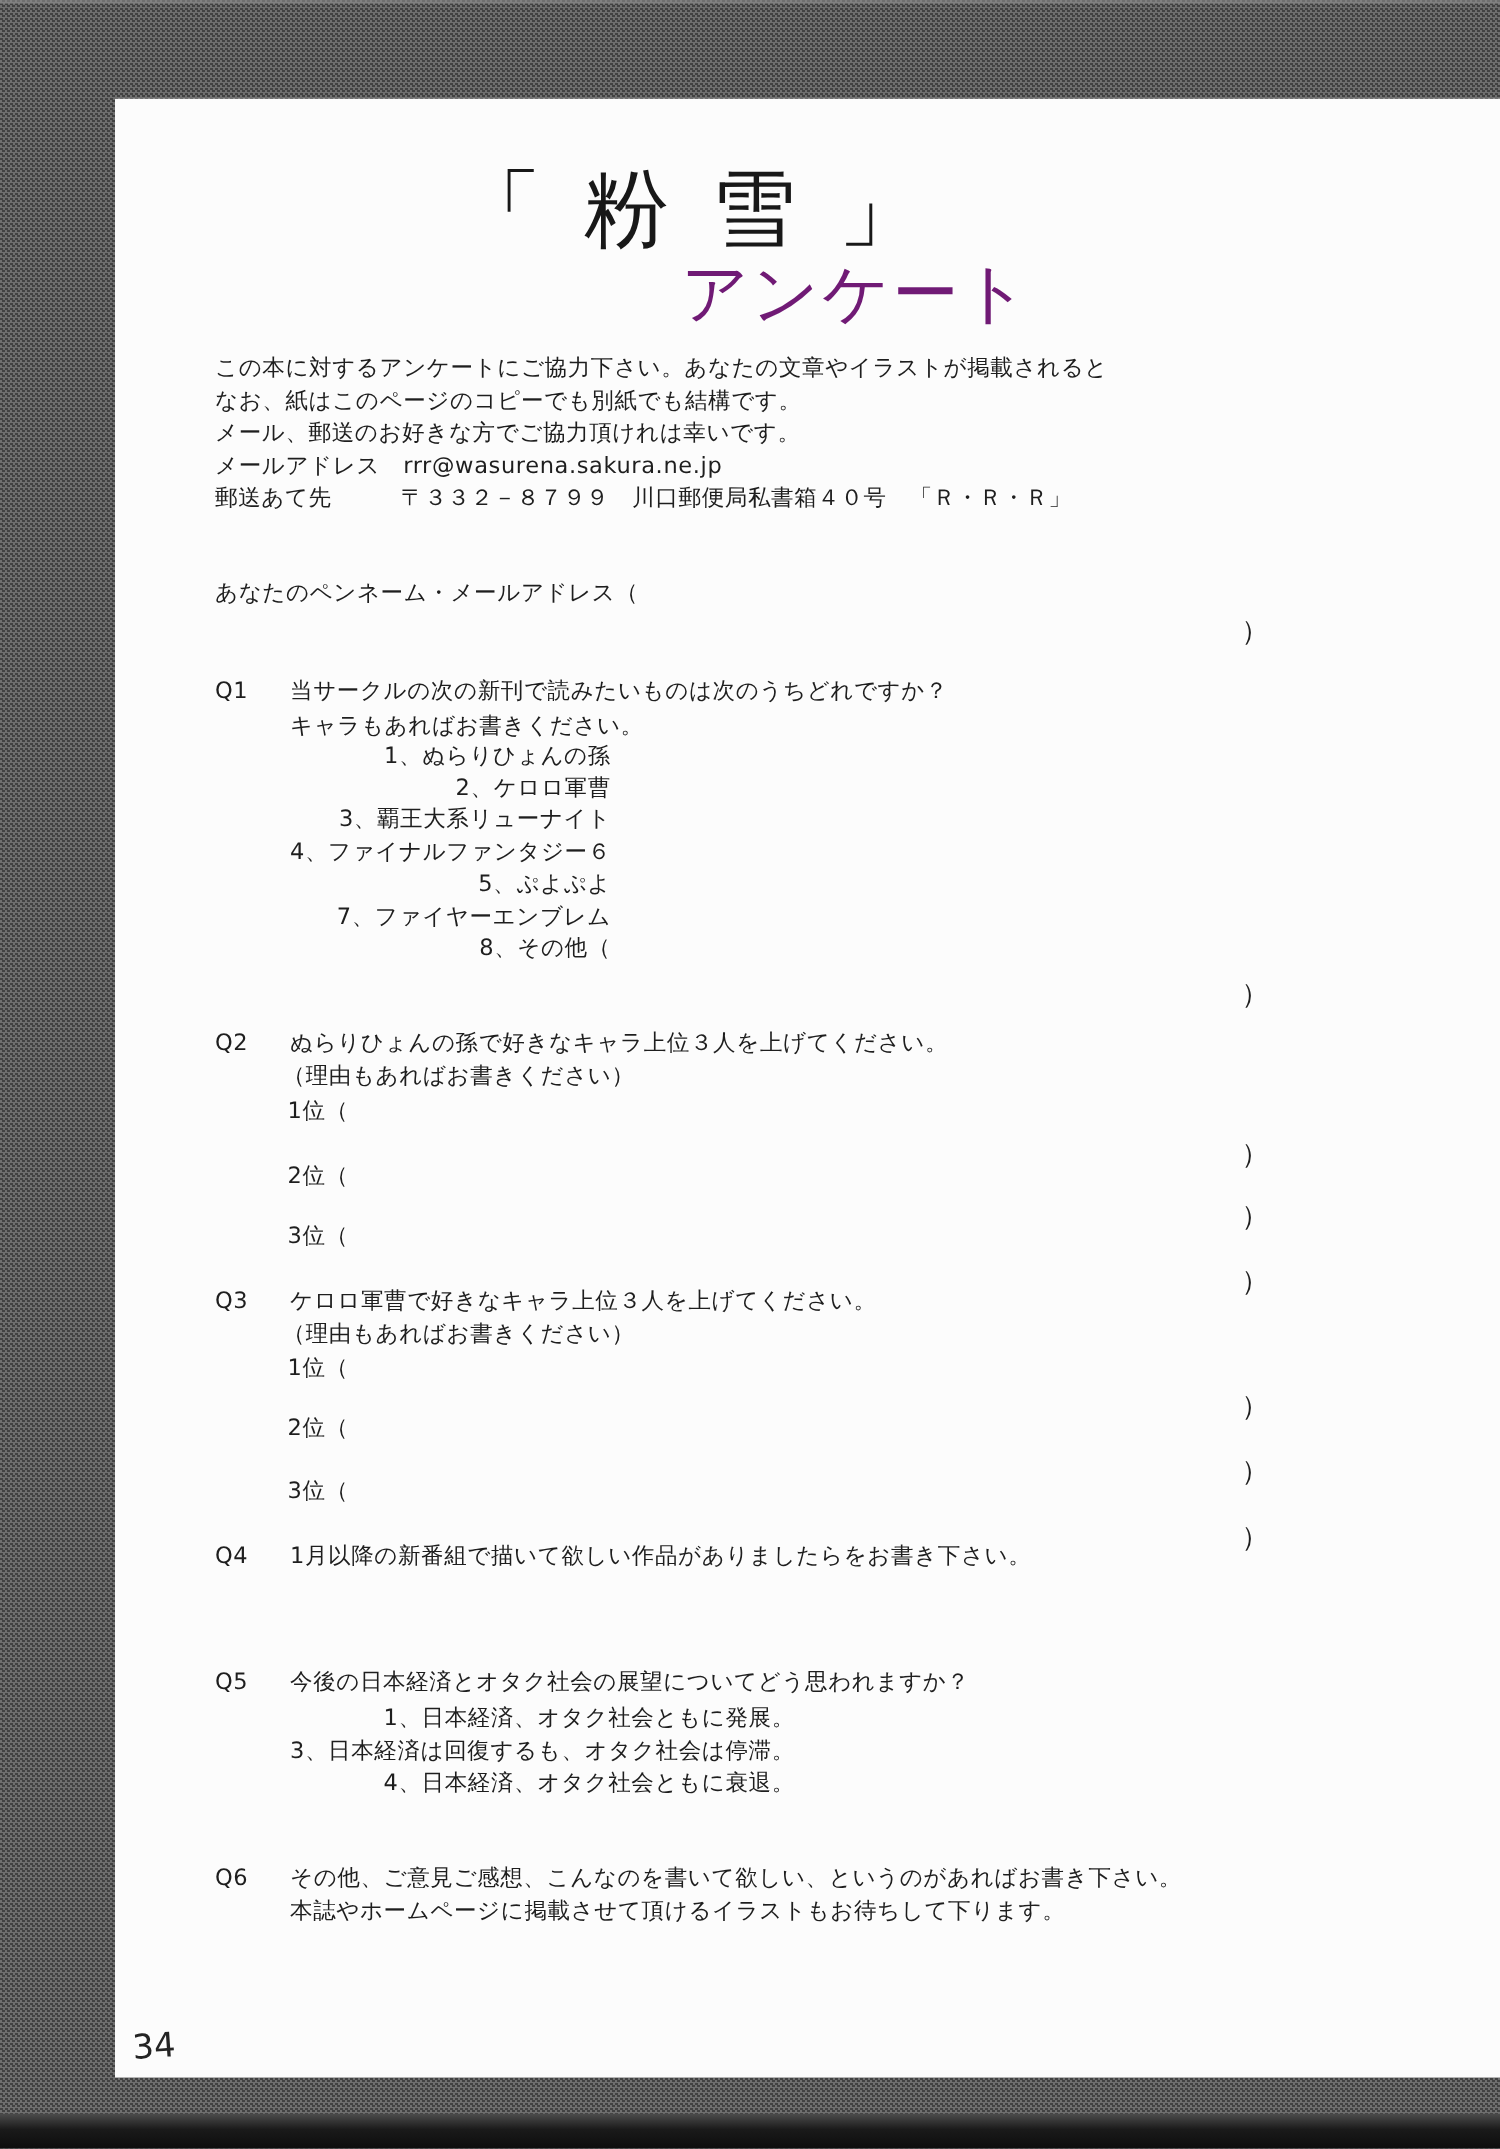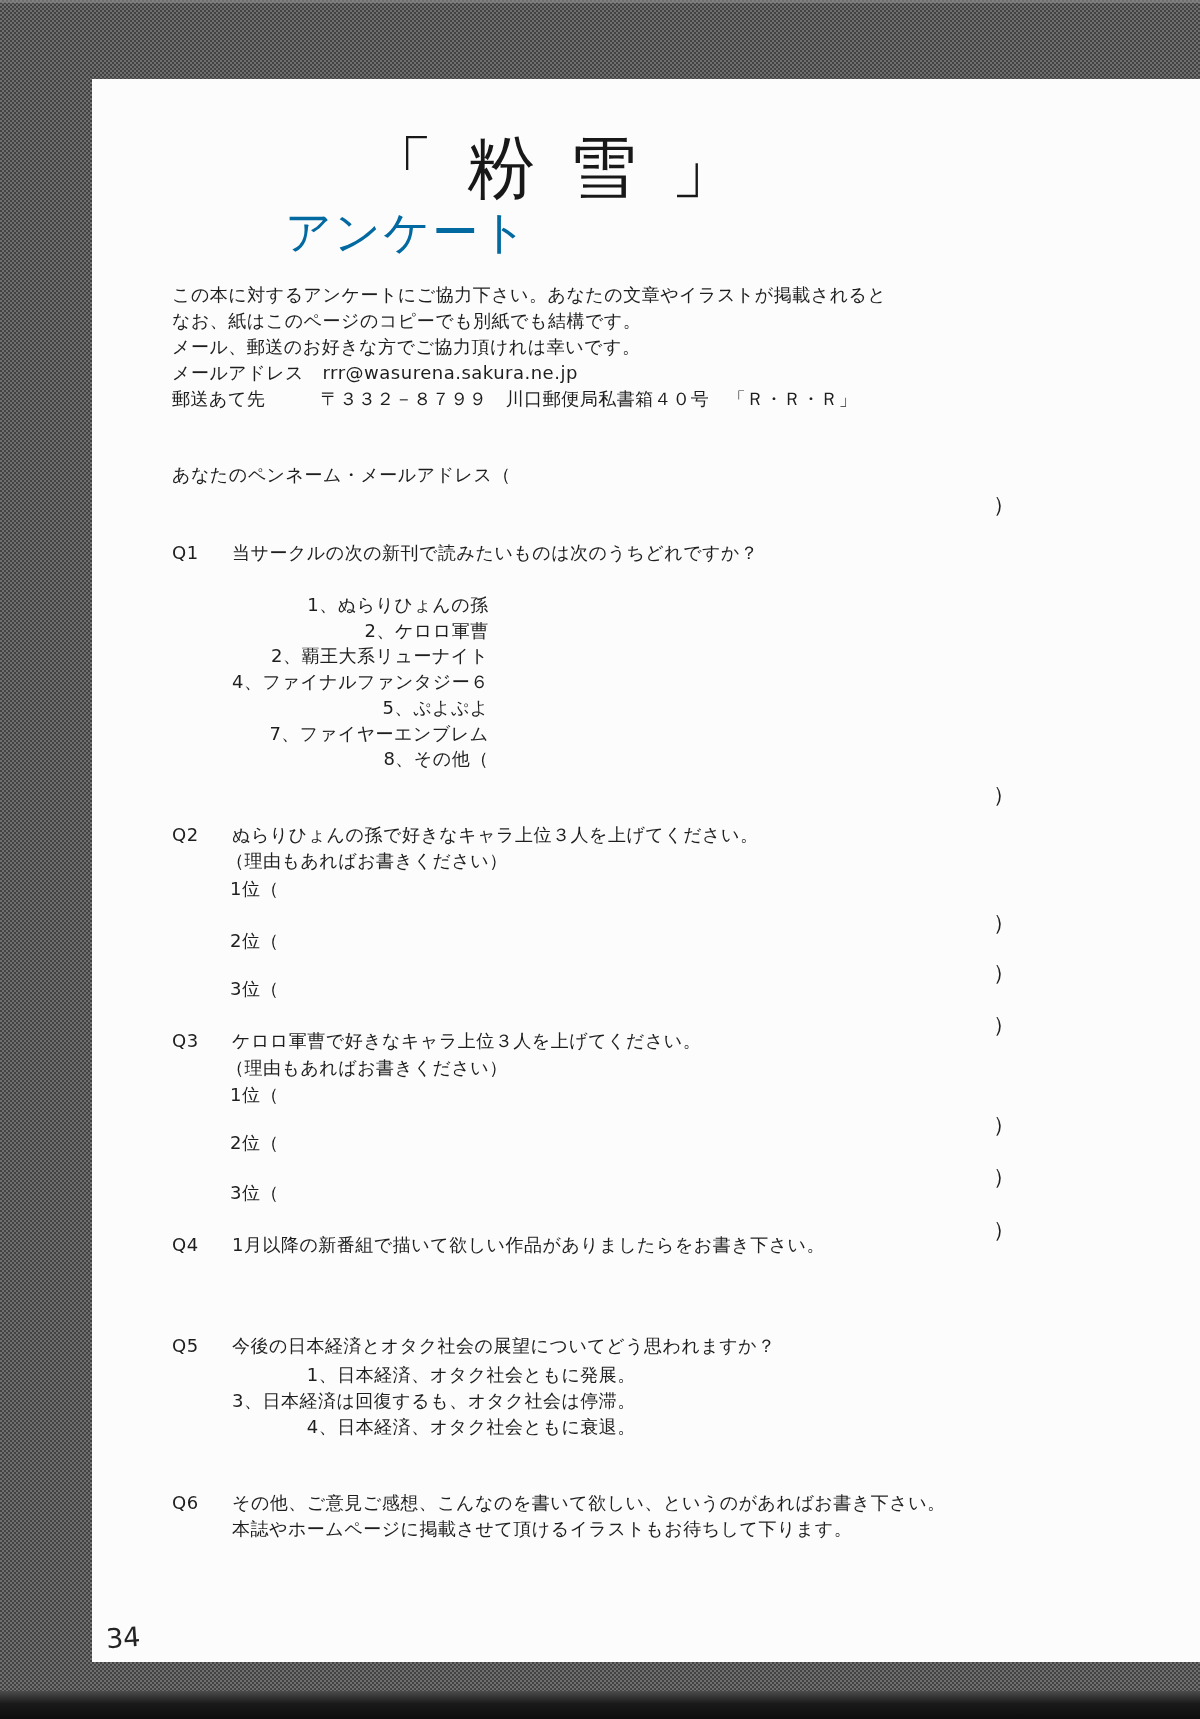--- a/index.html
+++ b/index.html
@@ -29,22 +29,22 @@
   .options .t{line-height:25.7px;}
   .title-main{
     position:absolute;left:193px;top:52px;width:540px;
     text-align:center;
     font-family:"DejaVu Serif","Liberation Serif",serif;
     font-size:68px;line-height:1.1;color:#181818;
     letter-spacing:6px;white-space:nowrap;
   }
   .title-sub{
     position:absolute;left:193px;top:128px;width:540px;
-    text-align:left;
-    font-size:46px;line-height:1.1;color:#0369a1;
+    text-align:right;
+    font-size:53px;line-height:1.1;color:#701a75;
     letter-spacing:2px;white-space:nowrap;
   }
   .pagenum{
     position:absolute;left:14px;top:1543px;
     font-size:27px;color:#242424;
     transform:rotate(-4deg);
     font-family:"DejaVu Sans",sans-serif;
   }
   .bottom-black{
     position:absolute;left:0;bottom:0;width:100%;height:28px;
@@ -68,24 +68,25 @@
       <div class="t">メール、郵送のお好きな方でご協力頂けれは幸いです。</div>
       <div class="t">メールアドレス　rrr@wasurena.sakura.ne.jp</div>
       <div class="t">郵送あて先　　　〒３３２－８７９９　川口郵便局私書箱４０号　「Ｒ・Ｒ・Ｒ」</div>
     </div>
 
     <div class="t abs" style="left:80px;top:383px">あなたのペンネーム・メールアドレス（</div>
     <div class="cp" style="top:411px">）</div>
 
     <div class="t abs" style="left:80px;top:461px">Q1</div>
     <div class="t abs" style="left:140px;top:461px">当サークルの次の新刊で読みたいものは次のうちどれですか？</div>
+    <div class="t abs" style="left:140px;top:489px">キャラもあればお書きください。</div>
     <div class="abs options" style="left:140px;top:513px">
       <div class="t">1、ぬらりひょんの孫</div>
       <div class="t">2、ケロロ軍曹</div>
-      <div class="t">2、覇王大系リューナイト</div>
+      <div class="t">3、覇王大系リューナイト</div>
       <div class="t">4、ファイナルファンタジー６</div>
       <div class="t">5、ぷよぷよ</div>
       <div class="t">7、ファイヤーエンブレム</div>
       <div class="t">8、その他（</div>
     </div>
     <div class="cp" style="top:701px">）</div>
 
     <div class="t abs" style="left:80px;top:743px">Q2</div>
     <div class="t abs" style="left:140px;top:743px">ぬらりひょんの孫で好きなキャラ上位３人を上げてください。</div>
     <div class="t abs" style="left:134px;top:769px">（理由もあればお書きください）</div>

